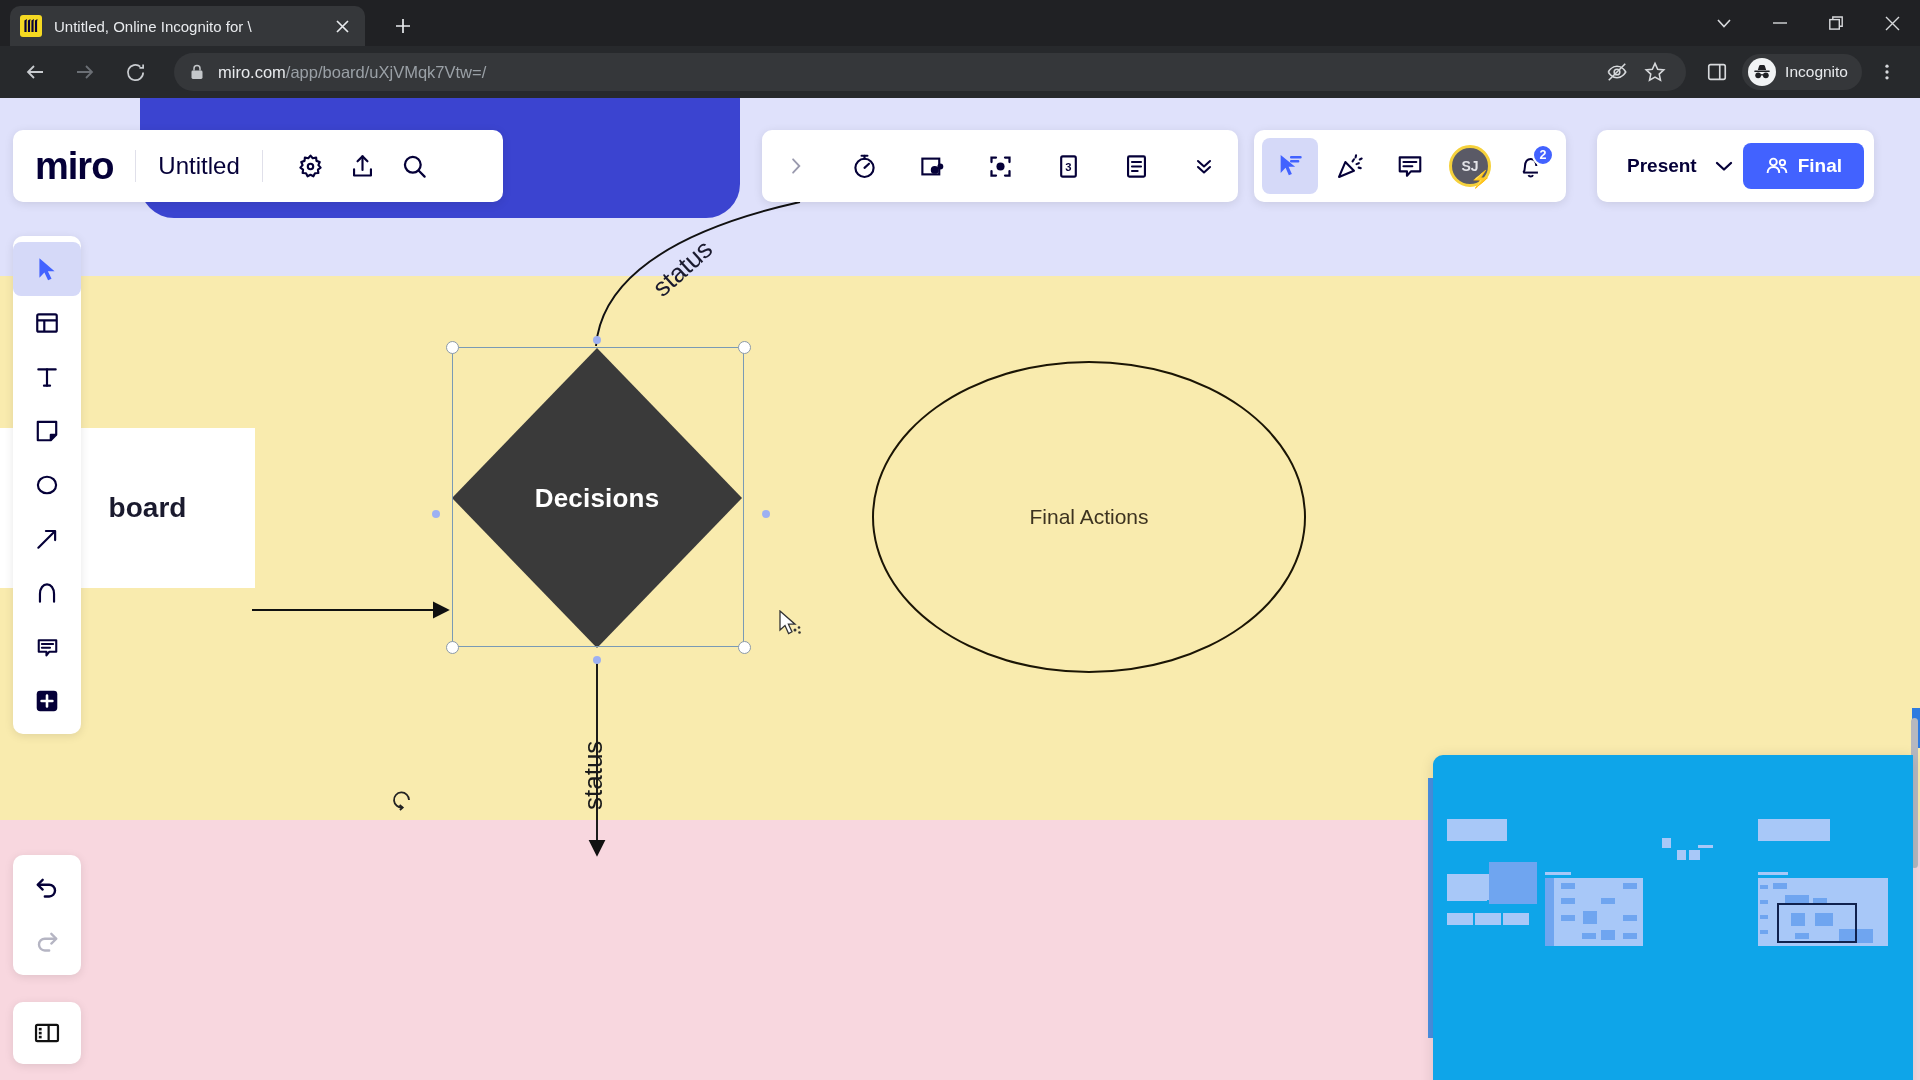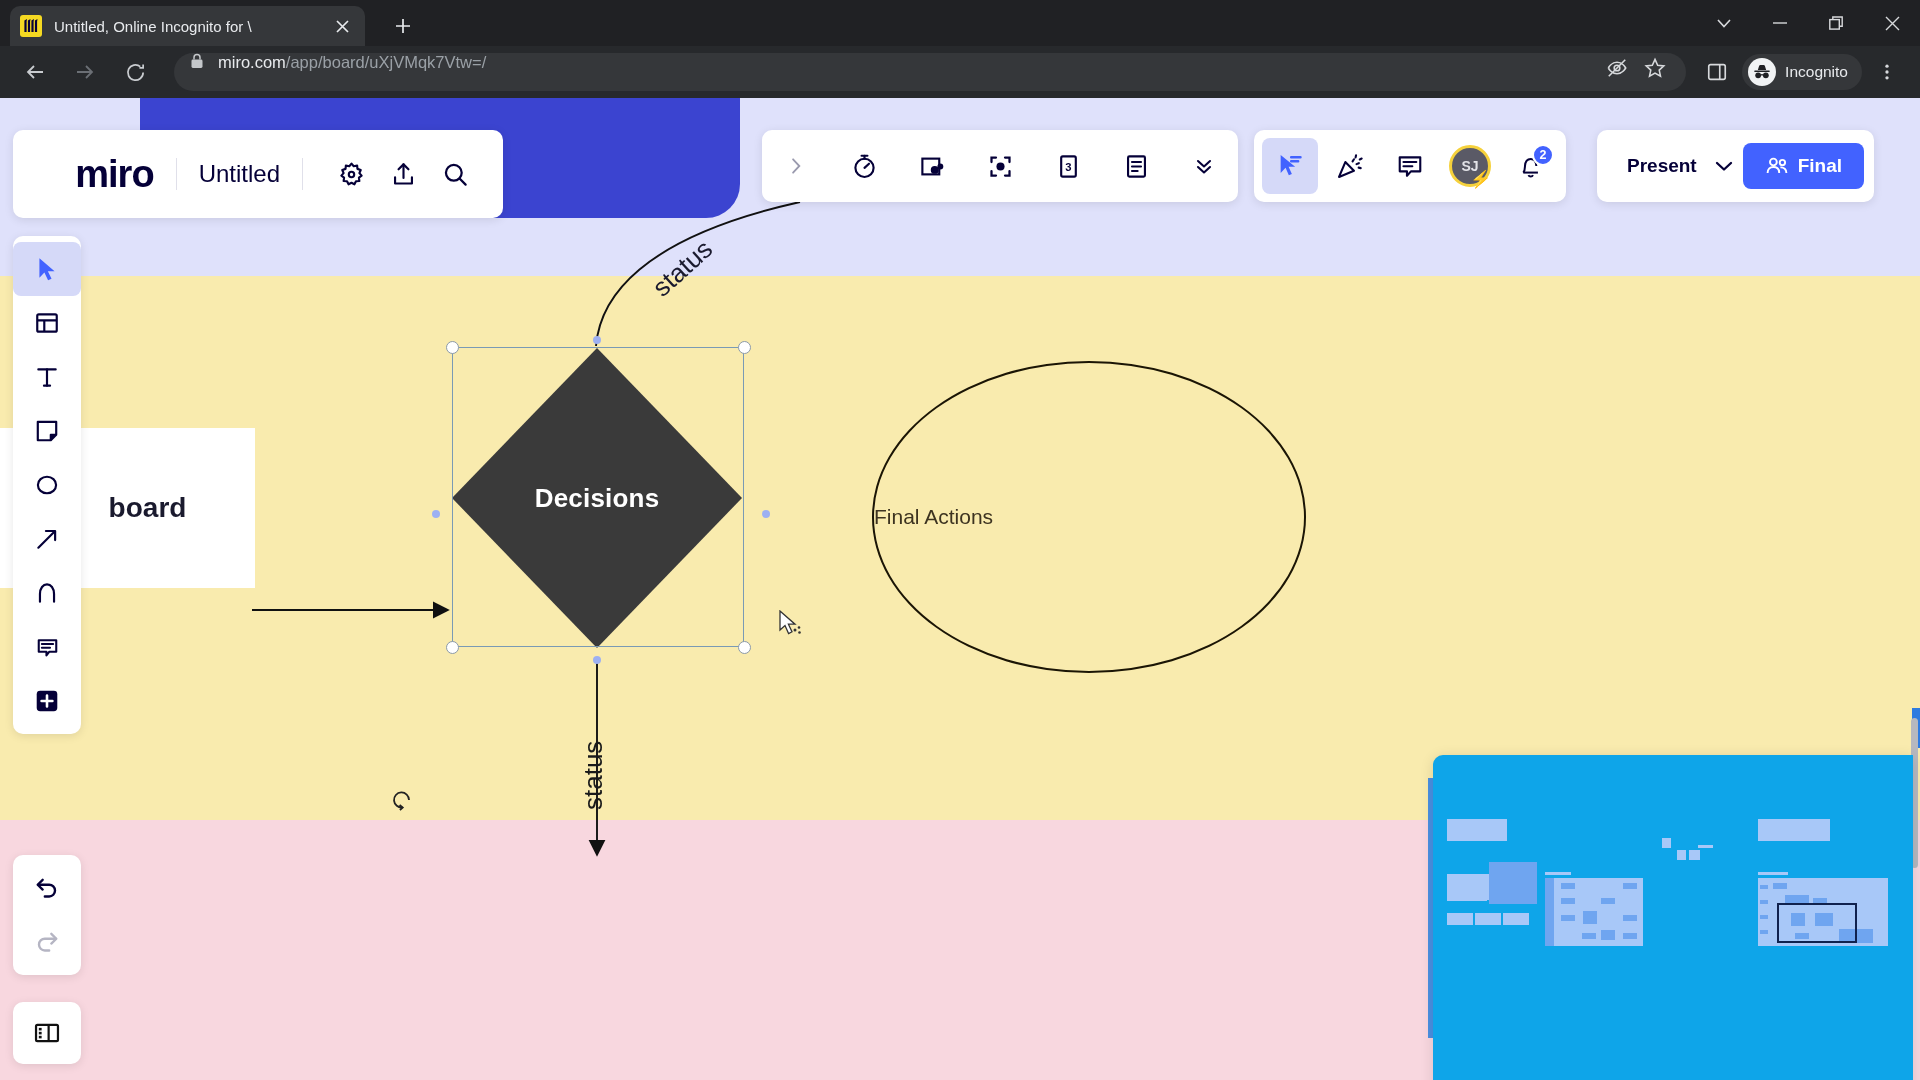--- a/index.html
+++ b/index.html
@@ -47,21 +47,21 @@
     background:#27292c; display:flex; align-items:center;
   }
   .nav-btn {
     width:42px; height:42px; margin-left:8px; border-radius:50%;
     display:flex; align-items:center; justify-content:center; color:#c9ccd0;
   }
   .nav-btn.first { margin-left:14px; }
   .nav-btn.disabled { color:#6b6f75; }
   .omnibox {
     flex:1 1 auto; height:38px; margin:0 10px 0 18px; border-radius:20px;
-    background:#35373a; display:flex; align-items:flex-start; padding:0 16px;
+    background:#35373a; display:flex; align-items:center; padding:0 16px;
   }
   .lock-ic { flex:0 0 auto; display:flex; color:#c4c7ca; margin-right:14px; }
   .url { font-size:16.5px; color:#9aa0a6; white-space:nowrap; }
   .url b { color:#e8eaed; font-weight:400; }
   .omni-right { display:flex; align-items:center; gap:8px; margin-left:auto; }
   .omni-ic { width:30px; height:30px; display:flex; align-items:center; justify-content:center; color:#d7d9dc; }
   .tb-ic { width:42px; height:42px; display:flex; align-items:center; justify-content:center; color:#d7d9dc; flex:0 0 auto; }
   .incognito-pill {
     display:flex; align-items:center; gap:9px; height:36px; padding:0 14px 0 6px;
     border-radius:18px; background:#35373a; margin:0 4px;
@@ -83,21 +83,21 @@
 
   .sticky-left {
     position:absolute; left:-60px; top:330px; width:315px; height:160px;
     background:#ffffff; display:flex; align-items:center; justify-content:center;
   }
   .sticky-left span { font-size:28px; font-weight:700; color:#1a1a2e; padding-left:100px; }
 
   .ellipse {
     position:absolute; left:872px; top:263px; width:434px; height:312px;
     border:2.5px solid #1b1505; border-radius:50%;
-    display:flex; align-items:center; 
+    display:flex; align-items:center; justify-content:center;
   }
   .ellipse span { font-size:21px; color:#3d3320; }
 
   .diamond-wrap { position:absolute; left:452px; top:250px; width:290px; height:300px; }
   .diamond {
     position:absolute; left:0; top:0; width:290px; height:300px;
     background:#3a3a3a; clip-path:polygon(50% 0, 100% 50%, 50% 100%, 0 50%);
     display:flex; align-items:center; justify-content:center;
   }
   .diamond span { font-size:26px; font-weight:700; color:#fff; letter-spacing:.2px; }
@@ -123,23 +123,23 @@
   .status-d {
     position:absolute; left:648px; top:155px;
     transform:rotate(-42deg); font-size:26px; color:#1a1a2e; white-space:nowrap;
   }
 
   .rotate-handle { position:absolute; left:390px; top:690px; color:#222; }
   .mouse-cursor { position:absolute; left:778px; top:512px; }
 
   
   .miro-left {
-    position:absolute; left:13px; top:130px; height:88px; width:490px;
+    position:absolute; left:13px; top:130px; height:72px; width:490px;
     background:#fff; border-radius:10px; display:flex; align-items:center;
-    box-shadow:0 2px 10px rgba(0,0,0,.10); padding:0 22px; gap:0;justify-content:flex-end;
+    box-shadow:0 2px 10px rgba(0,0,0,.10); padding:0 22px; gap:0;
   }
   .miro-logo { font-size:38px; font-weight:700; color:#050038; letter-spacing:-1px; }
   .vdiv { width:1px; height:32px; background:#e0e0ea; margin:0 22px; }
   .board-title { font-size:24px; color:#050038; }
   .hdr-ic { width:52px; height:52px; display:flex; align-items:center; justify-content:center; color:#050038; }
 
   .miro-center {
     position:absolute; left:762px; top:130px; height:72px; width:476px;
     background:#fff; border-radius:10px; display:flex; align-items:center;
     justify-content:space-around; box-shadow:0 2px 10px rgba(0,0,0,.10);

